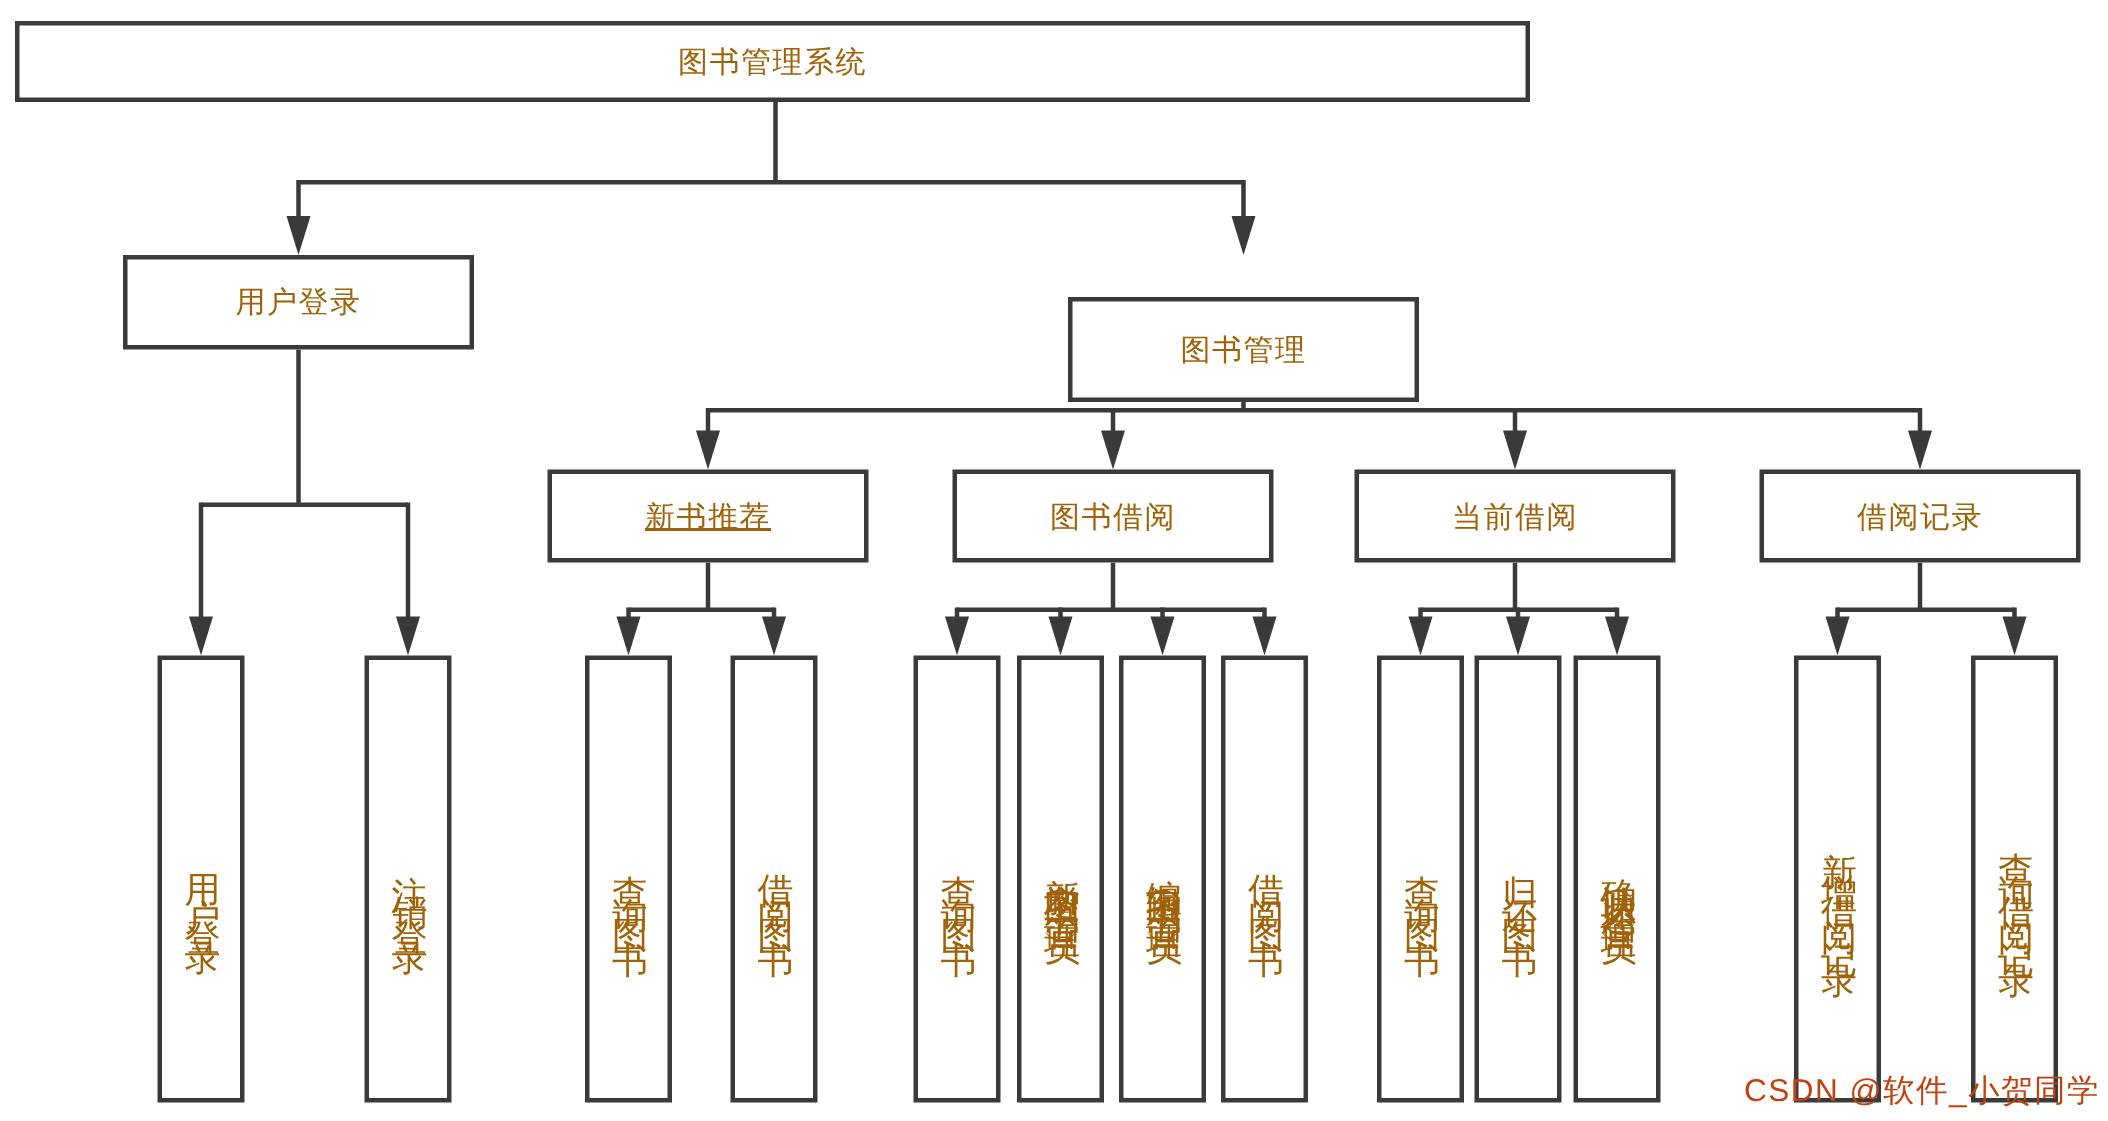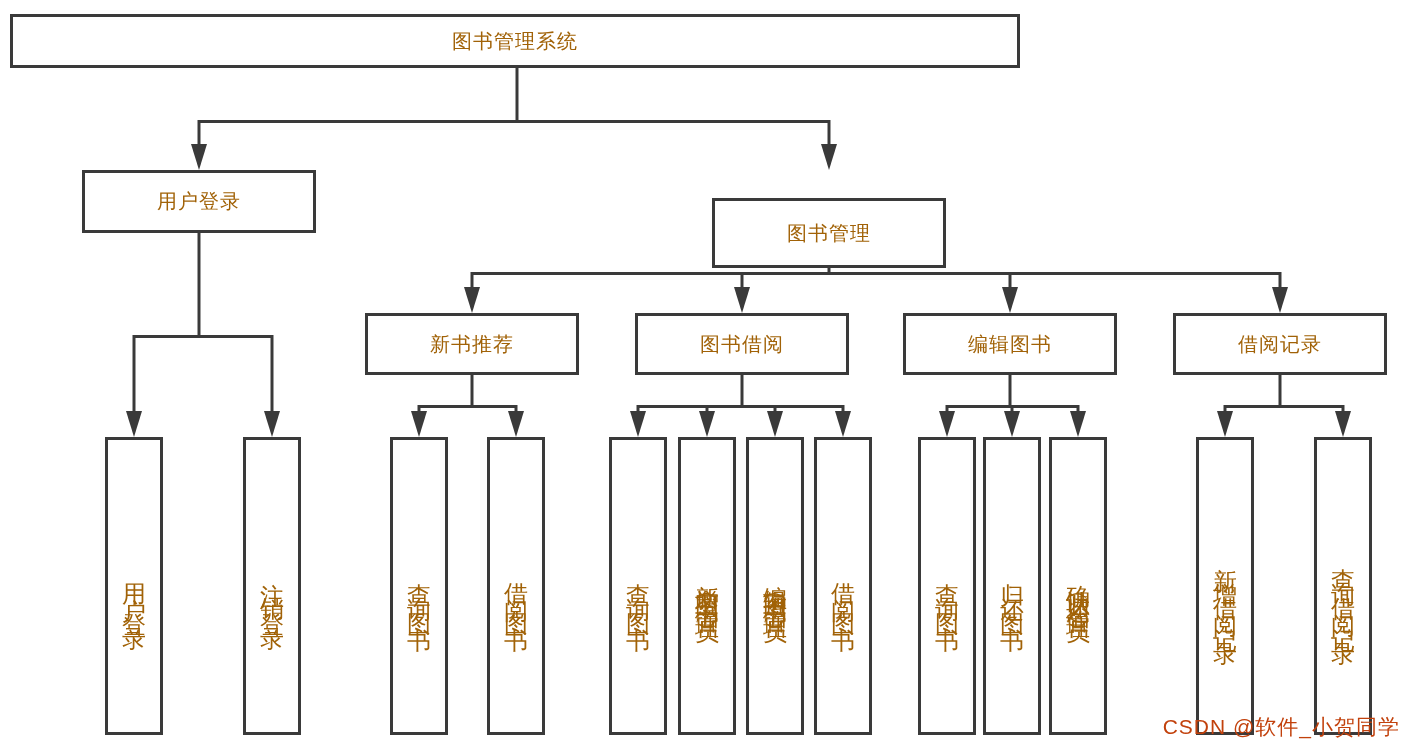--- a/index.html
+++ b/index.html
@@ -132,28 +132,28 @@
     <span>图书管理系统</span>
   </div>
 
   <div class="node" style="left:82px; top:170px; width:234px; height:63px;">
     <span>用户登录</span>
   </div>
   <div class="node" style="left:712px; top:170px; width:234px; height:70px;margin-top:28px;">
     <span>图书管理</span>
   </div>
 
-  <div class="node" style="left:365px; top:313px; width:214px; height:62px;">
+  <div class="node" style="left:365px; top:313px; width:214px; height:62px;text-decoration:underline;">
     <span>新书推荐</span>
   </div>
   <div class="node" style="left:635px; top:313px; width:214px; height:62px;">
     <span>图书借阅</span>
   </div>
   <div class="node" style="left:903px; top:313px; width:214px; height:62px;">
-    <span>编辑图书</span>
+    <span>当前借阅</span>
   </div>
   <div class="node" style="left:1173px; top:313px; width:214px; height:62px;text-align:right;">
     <span>借阅记录</span>
   </div>
 
   <div class="node leaf" style="left:105px;">
     <span class="vtext">用户登录</span>
   </div>
   <div class="node leaf" style="left:243px;">
     <span class="vtext">注销登录</span>

